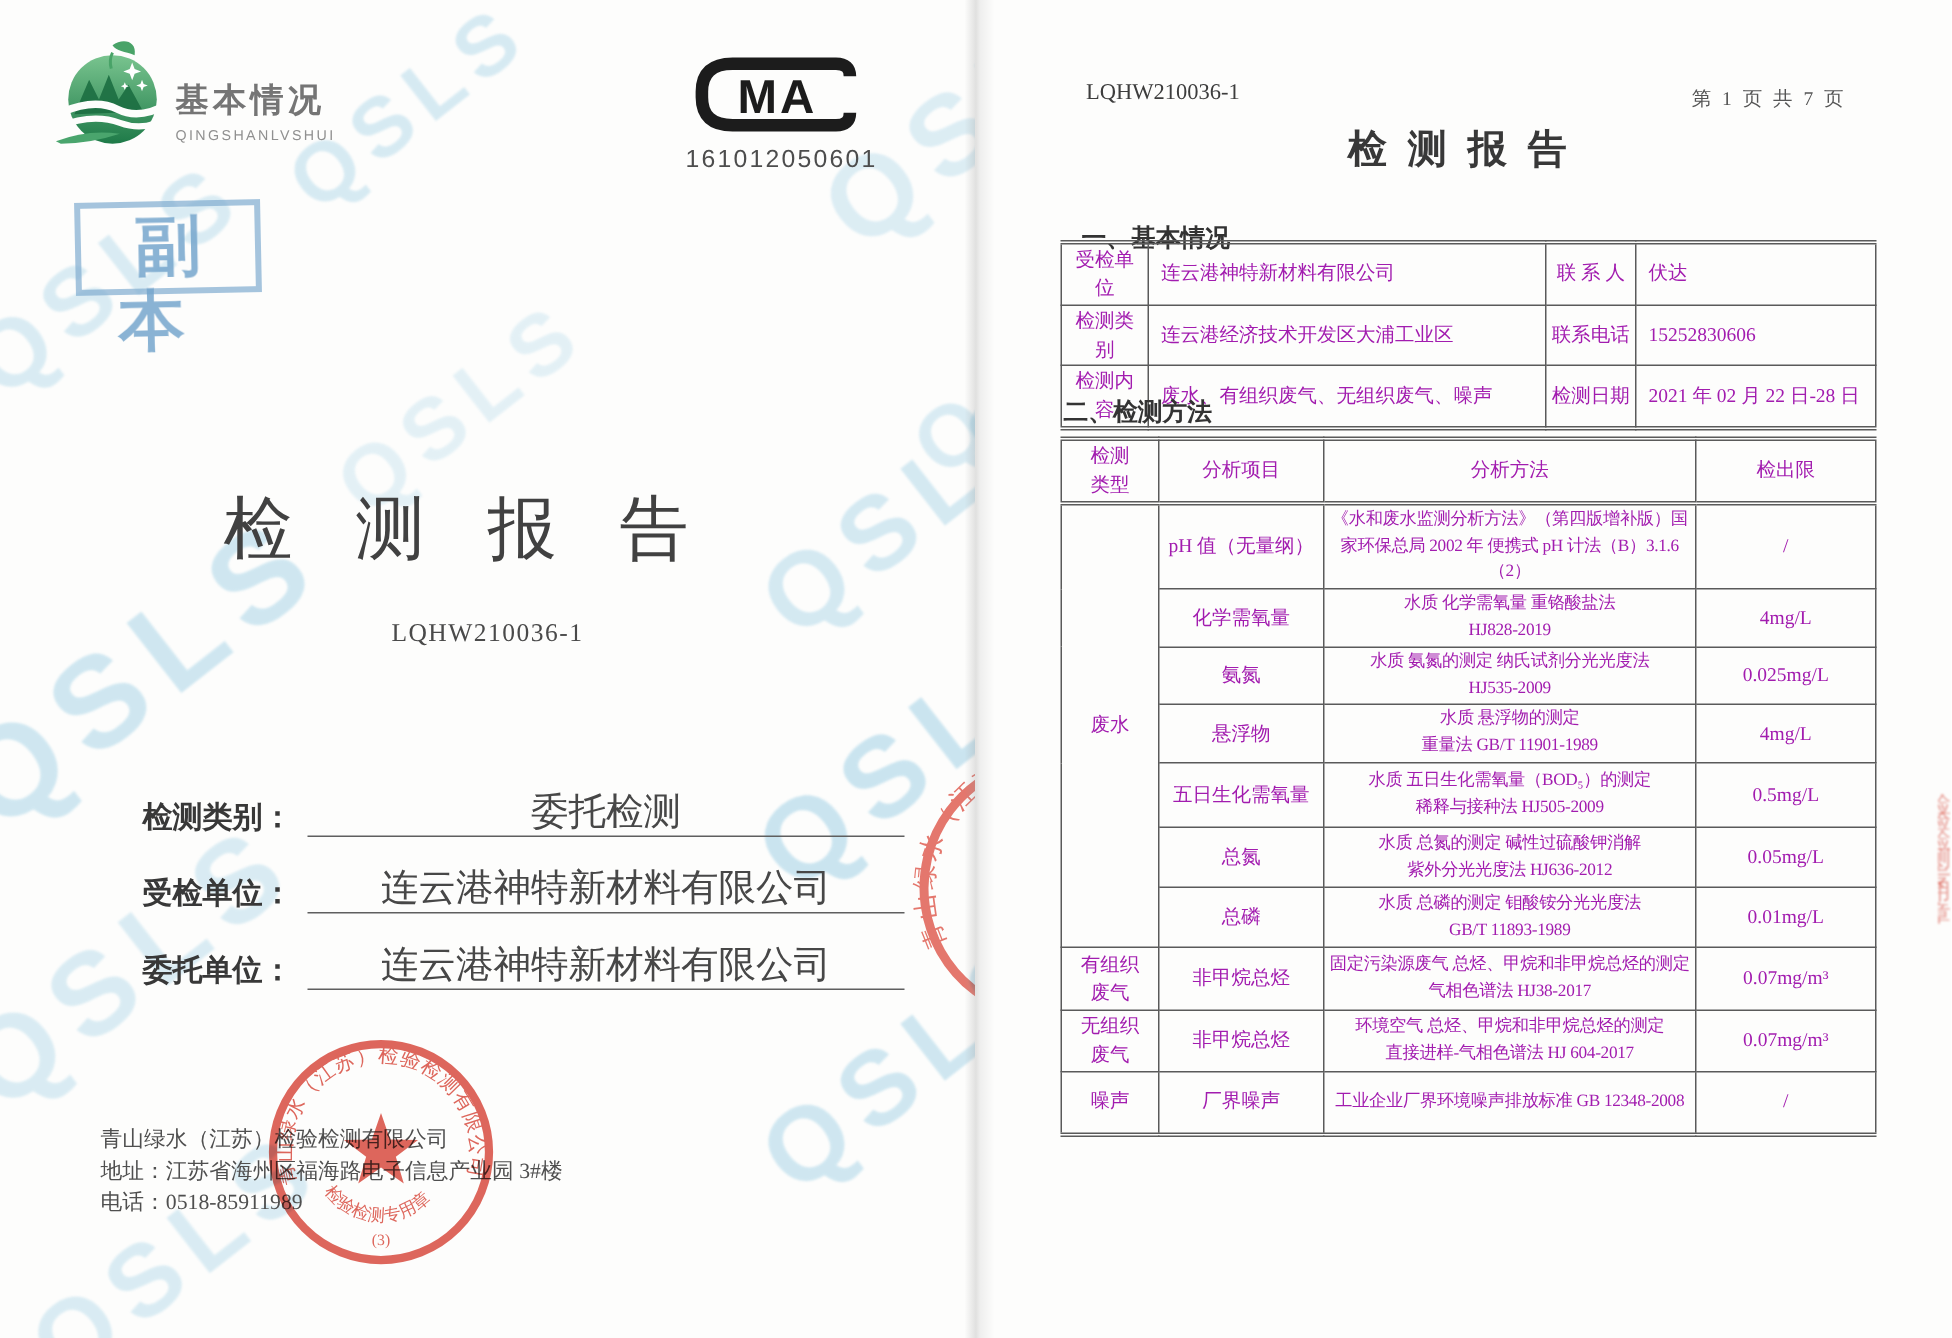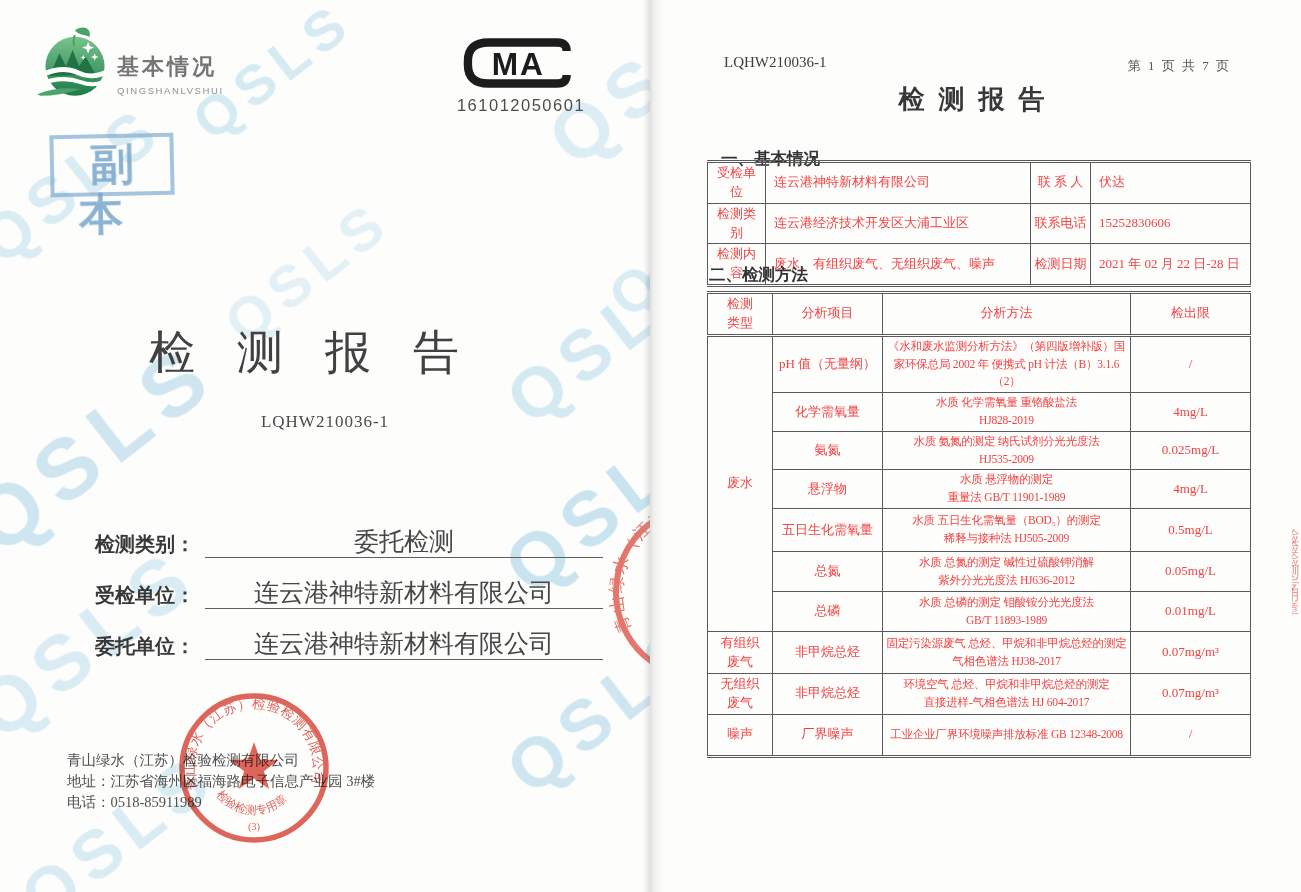--- a/index.html
+++ b/index.html
@@ -50,21 +50,21 @@
   .seal-b{left:607px;top:497px;transform:rotate(-8deg);opacity:.8;}
   
   .rp-doc-no{position:absolute;left:68px;top:54px;font-size:15px;color:#3d3d3d;z-index:2;}
   .rp-page-ind{position:absolute;right:70px;top:57px;font-size:13px;color:#555;letter-spacing:2px;z-index:2;}
   .rp-title{position:absolute;top:82px;left:0;width:100%;text-align:center;z-index:2;
       font-size:26px;font-weight:bold;color:#383838;letter-spacing:14px;text-indent:14px;
       transform:translateX(-7px);}
   .rp-sec{position:absolute;left:53px;font-weight:bold;font-size:16.5px;color:#333;z-index:2;}
   .sec1{top:148px;margin-left:12px;} .sec2{top:264px;text-align:center;}
   table.t{position:absolute;left:51px;width:543px;border-collapse:collapse;table-layout:fixed;
-      z-index:2;font-size:13px;color:#ef4444;
+      z-index:2;font-size:13px;color:#a21caf;
       border-top:3px double #5a5a5a;border-bottom:3px double #5a5a5a;}
   .t td{border:1px solid #5a5a5a;padding:1px 3px;text-align:center;vertical-align:middle;line-height:1.45;}
   .t1{top:160px;} .t2{top:291px;}
   .t td.lft{text-align:left;padding-left:8px;}
   .t td.hb{border-bottom:3px double #5a5a5a;}
   .pre{white-space:pre-line;}
   .t td.method{font-size:11.5px;letter-spacing:-0.2px;line-height:1.55;padding:1px 2px;}
   
   .bleed{position:absolute;left:636px;top:516px;width:9px;height:210px;overflow:hidden;z-index:4;
       writing-mode:vertical-rl;font-size:15px;letter-spacing:12px;color:rgba(214,72,58,.55);

